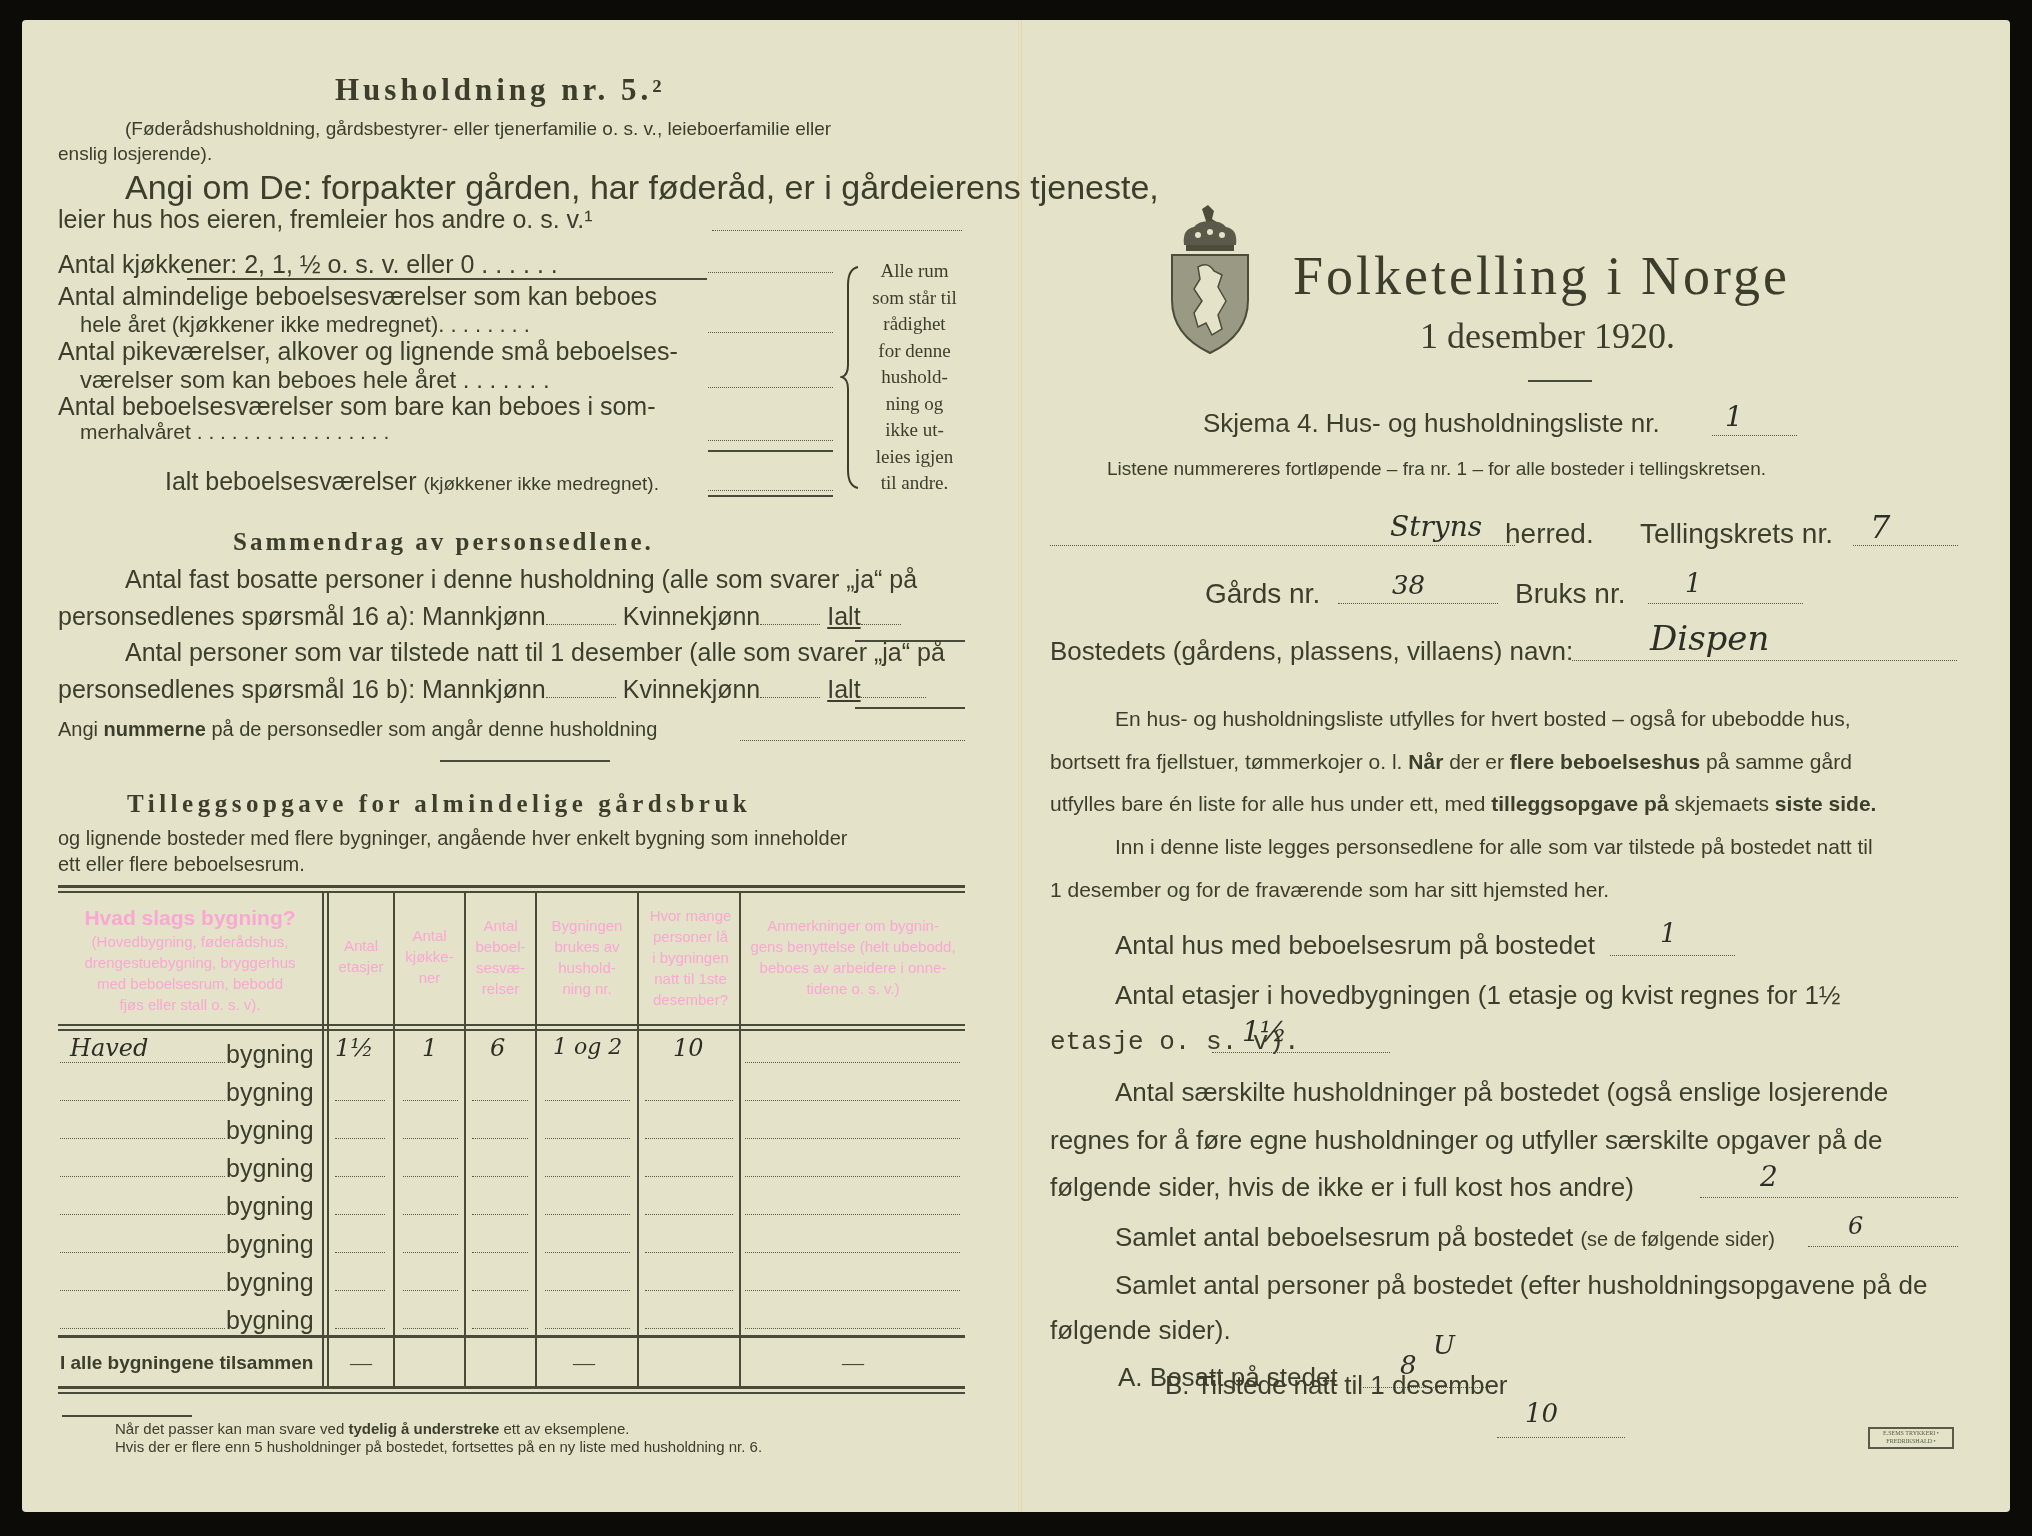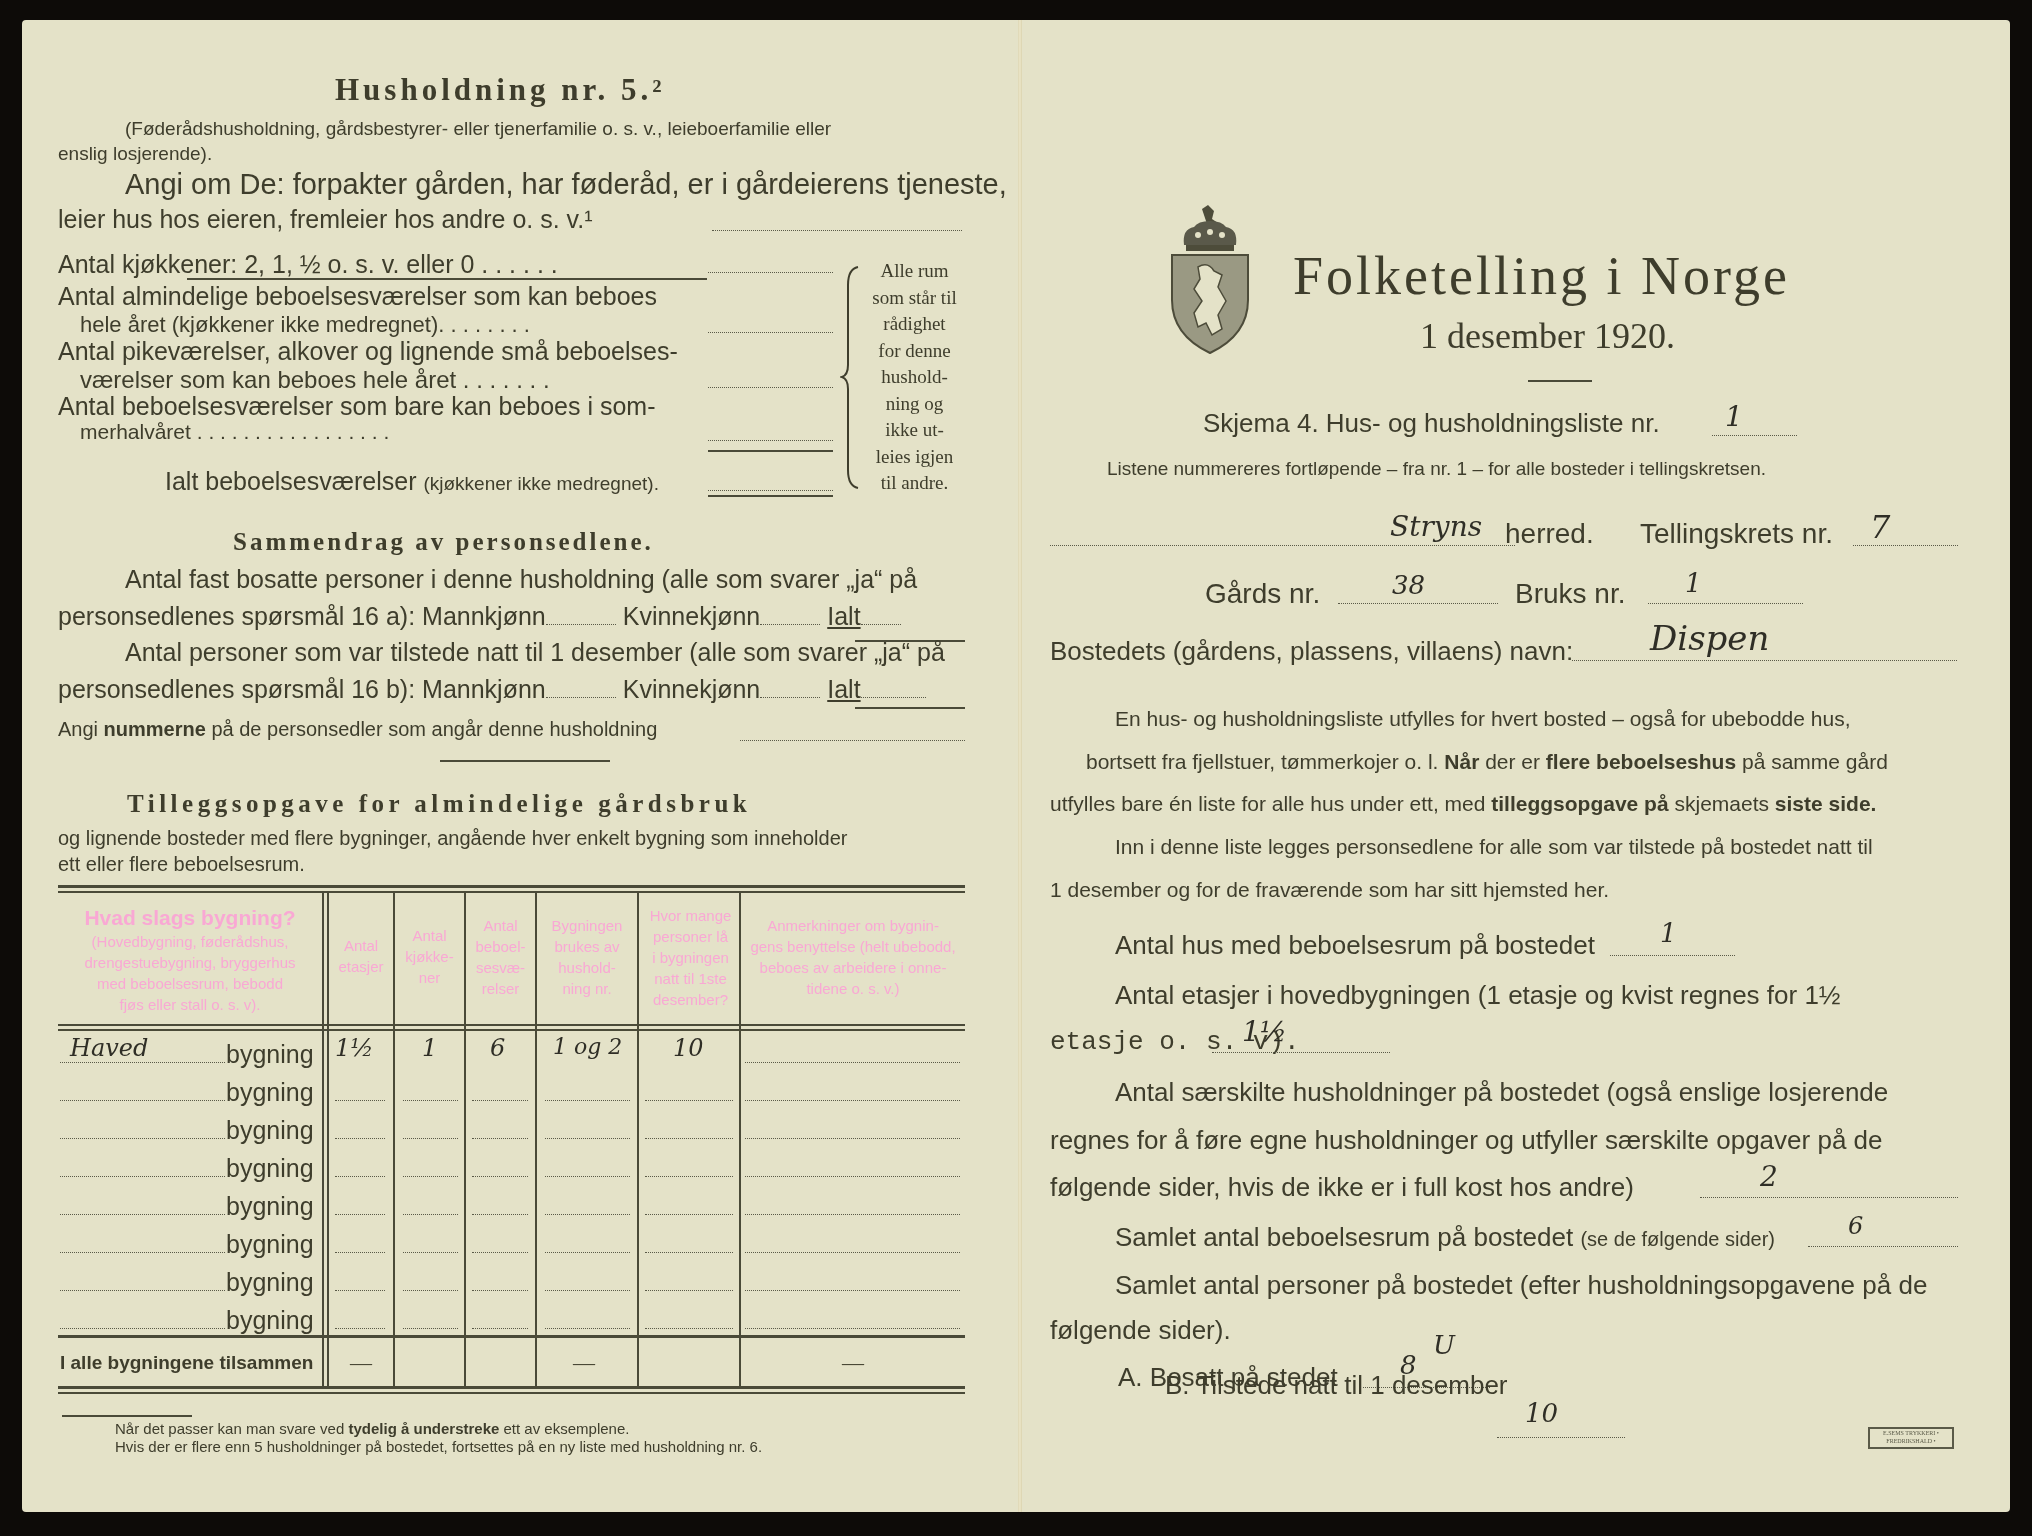--- a/index.html
+++ b/index.html
@@ -20,21 +20,21 @@
 </head>
 <body>
 
 <div class="sheet"></div>
 <div class="fold"></div>
 
 <div>
   <div class="abs spaced" style="left:335px;top:72px;font-size:31px;">Husholdning nr. 5.²</div>
   <div class="abs narrow" style="left:125px;top:118px;font-size:19px;">(Føderådshusholdning, gårdsbestyrer- eller tjenerfamilie o. s. v., leieboerfamilie eller</div>
   <div class="abs narrow" style="left:58px;top:143px;font-size:19px;">enslig losjerende).</div>
-  <div class="abs narrow" style="left:125px;top:168px;font-size:29px;text-align:center;">Angi om De:  forpakter gården, har føderåd, er i gårdeierens tjeneste,</div>
+  <div class="abs narrow" style="left:125px;top:168px;font-size:34px;text-align:center;">Angi om De:  forpakter gården, har føderåd, er i gårdeierens tjeneste,</div>
   <div class="abs narrow" style="left:58px;top:205px;font-size:25px;">leier hus hos eieren, fremleier hos andre o. s. v.¹</div>
   <div class="dots" style="left:712px;top:230px;width:250px;"></div>
 
   <div class="abs narrow" style="left:58px;top:250px;font-size:25px;">Antal kjøkkener: 2, 1, ½ o. s. v. eller 0 . . . . . .</div>
   <div class="dots" style="left:708px;top:272px;width:125px;"></div>
   <div class="rule" style="left:187px;top:278px;width:520px;"></div>
 
   <div class="abs narrow" style="left:58px;top:282px;font-size:25px;">Antal almindelige beboelsesværelser som kan beboes</div>
   <div class="abs narrow" style="left:80px;top:312px;font-size:22px;">hele året (kjøkkener ikke medregnet). . . . . . . .</div>
   <div class="dots" style="left:708px;top:332px;width:125px;"></div>
@@ -285,21 +285,21 @@
   <div class="abs hand" style="left:1392px;top:570px;font-size:26px;">38</div>
   <div class="abs narrow" style="left:1515px;top:578px;font-size:28px;">Bruks nr.</div>
   <div class="dots" style="left:1648px;top:603px;width:155px;"></div>
   <div class="abs hand" style="left:1685px;top:568px;font-size:26px;">1</div>
 
   <div class="abs narrow" style="left:1050px;top:636px;font-size:26px;">Bostedets (gårdens, plassens, villaens) navn:</div>
   <div class="dots" style="left:1572px;top:660px;width:385px;"></div>
   <div class="abs hand" style="left:1650px;top:618px;font-size:34px;">Dispen</div>
 
   <div class="abs narrow" style="left:1115px;top:707px;font-size:21px;">En hus- og husholdningsliste utfylles for hvert bosted – også for ubebodde hus,</div>
-  <div class="abs narrow" style="left:1050px;top:750px;font-size:21px;margin-left:36px;">
+  <div class="abs narrow" style="left:1050px;top:750px;font-size:21px;">
     <span>bortsett fra fjellstuer, tømmerkojer o. l.</span>
     <b>Når</b>
     <span>der er</span>
     <b>flere beboelseshus</b>
     <span>på samme gård</span>
   </div>
   <div class="abs narrow" style="left:1050px;top:792px;font-size:21px;">
     <span>utfylles bare én liste for alle hus under ett, med</span>
     <b>tilleggsopgave på</b>
     <span>skjemaets</span>

